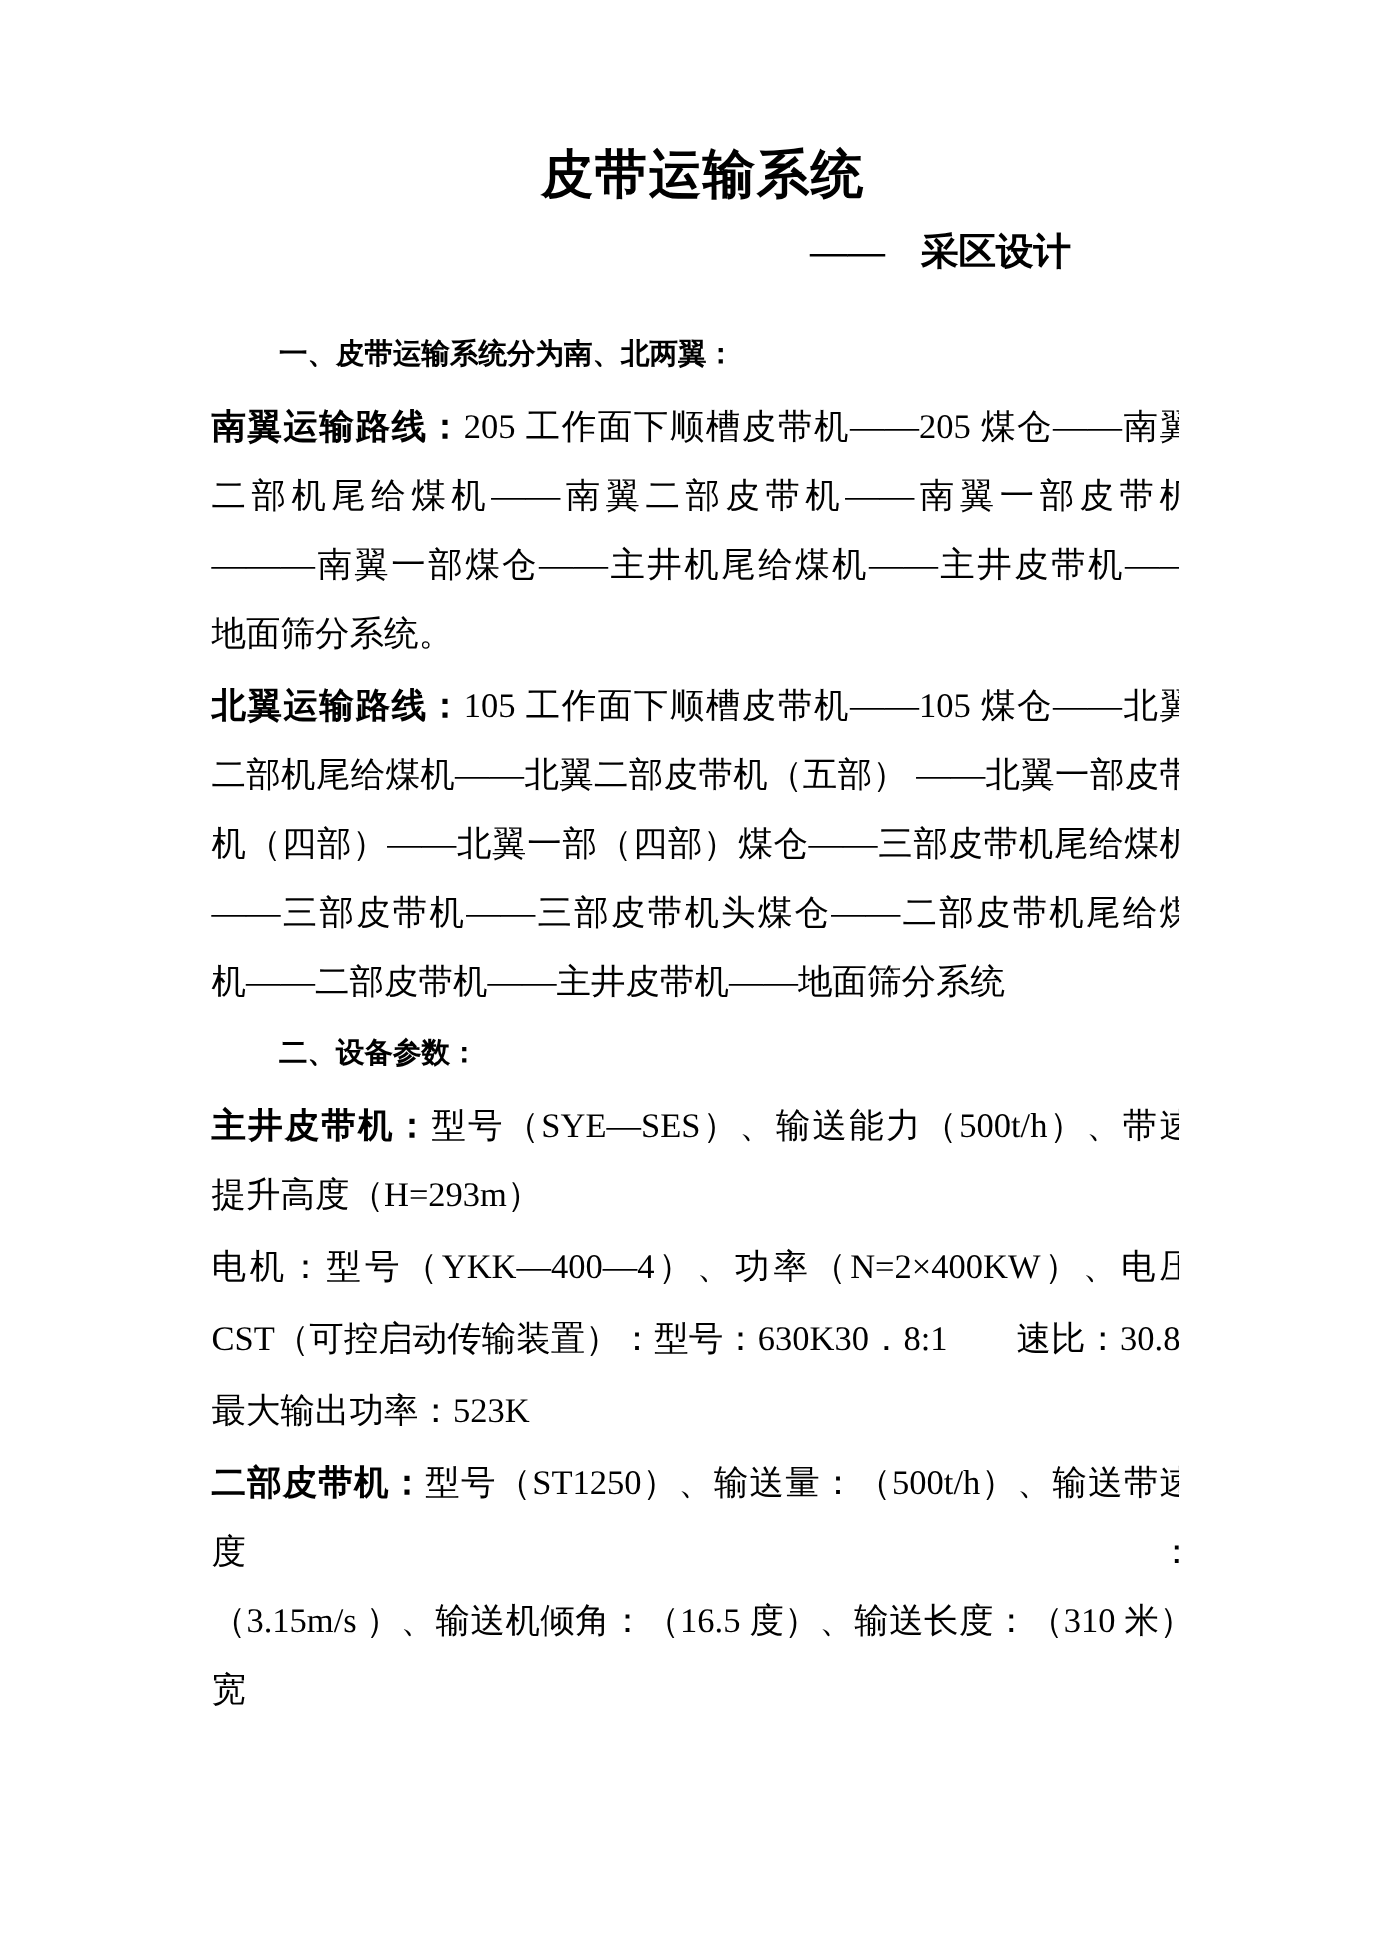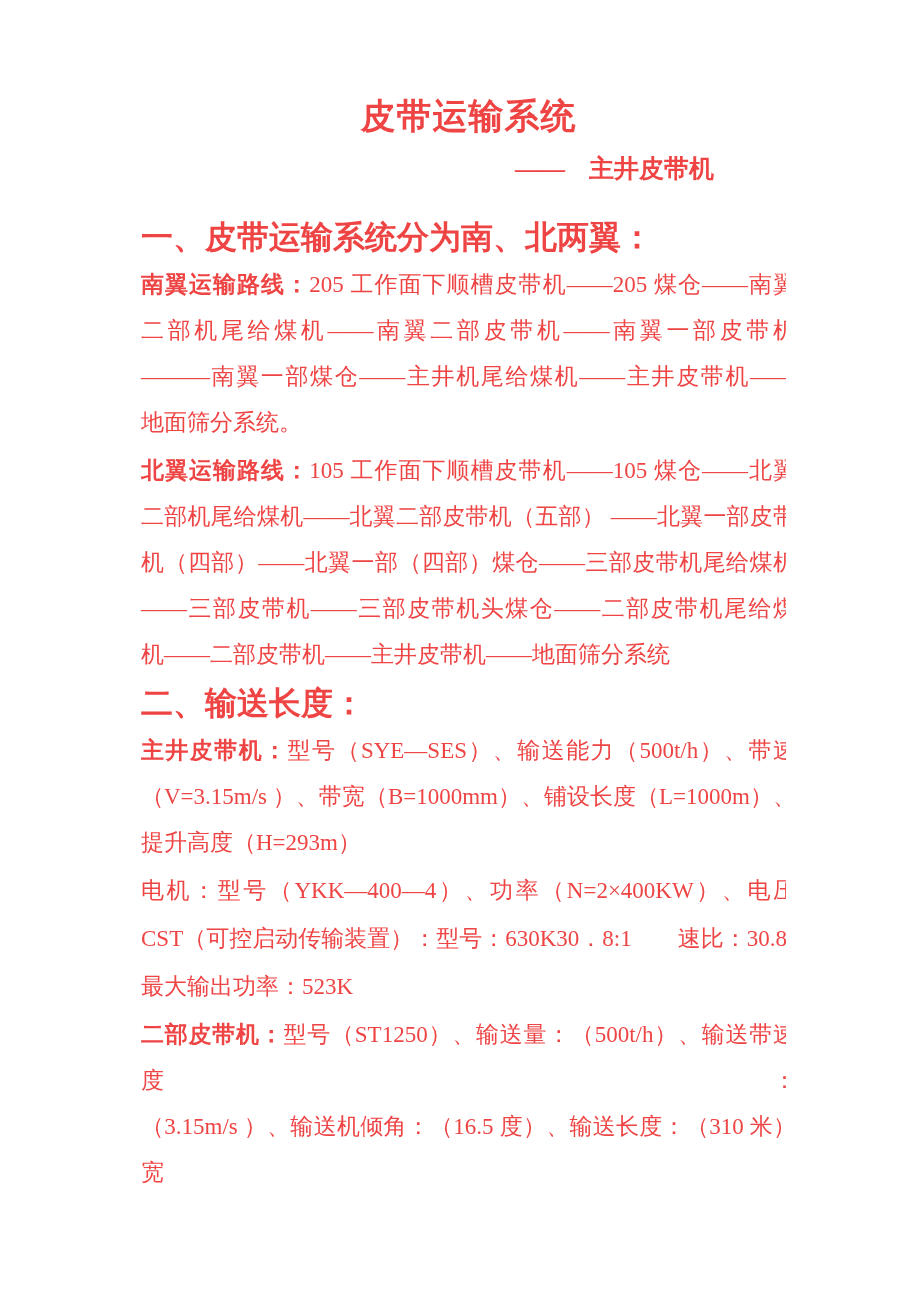--- a/index.html
+++ b/index.html
@@ -5,21 +5,21 @@
   html, body {
     margin: 0;
     padding: 0;
     background: #ffffff;
   }
   .page {
     position: relative;
     width: 786px;
     height: 1302px;
     background: #ffffff;
-    color: #ef4444;
+    color: #000000;
     font-family: "Liberation Serif", "DejaVu Serif", serif;
     overflow: hidden;
   }
   .content {
     margin-left: 141px;
     width: 655px;
   }
   .title {
     margin: 96px 0 0 0;
     font-size: 35px;
@@ -31,23 +31,24 @@
   .subtitle {
     margin-top: 16px;
     font-size: 25px;
     line-height: 30px;
     font-weight: bold;
     text-align: right;
     padding-right: 82px;
   }
   .sub-dash { margin-right: 24px; letter-spacing: 0; }
   .heading {
-    font-size: 32px;
+    font-size: 19px;
     line-height: 46px;
     font-weight: bold;
+    margin-left: 45px;
   }
   .h-first { margin-top: 30px; }
   .h-next  { margin-top: 2px; }
   .para { margin: 2px 0; }
   .line {
     font-size: 23px;
     line-height: 46px;
     text-align: justify;
     text-justify: inter-character;
   }
@@ -63,45 +64,44 @@
 </style>
 </head>
 <body>
 
 <div class="page">
   <div class="content">
 
     <h1 class="title">皮带运输系统</h1>
 
     <div class="subtitle">
-      <span class="sub-dash">——</span><span>主井皮带机</span>
+      <span class="sub-dash">——</span><span>采区设计</span>
     </div>
 
     <div class="heading h-first">一、皮带运输系统分为南、北两翼：</div>
 
     <div class="para">
       <div class="line j"><b>南翼运输路线：</b><span>205 工作面下顺槽皮带机——205 煤仓——南翼</span></div>
       <div class="line j"><span>二部机尾给煤机——南翼二部皮带机——南翼一部皮带机</span></div>
       <div class="line j"><span>———南翼一部煤仓——主井机尾给煤机——主井皮带机——</span></div>
       <div class="line nw"><span>地面筛分系统。</span></div>
     </div>
 
     <div class="para">
       <div class="line j"><b>北翼运输路线：</b><span>105 工作面下顺槽皮带机——105 煤仓——北翼</span></div>
       <div class="line j"><span>二部机尾给煤机——北翼二部皮带机（五部） ——北翼一部皮带</span></div>
       <div class="line j"><span>机（四部）——北翼一部（四部）煤仓——三部皮带机尾给煤机</span></div>
       <div class="line j"><span>——三部皮带机——三部皮带机头煤仓——二部皮带机尾给煤</span></div>
       <div class="line nw"><span>机——二部皮带机——主井皮带机——地面筛分系统</span></div>
     </div>
 
-    <div class="heading h-next">二、输送长度：</div>
+    <div class="heading h-next">二、设备参数：</div>
 
     <div class="para">
       <div class="line j"><b>主井皮带机：</b><span>型号（SYE—SES）、输送能力（500t/h）、带速</span></div>
-      <div class="line j"><span>（V=3.15m/s ）、带宽（B=1000mm）、铺设长度（L=1000m）、</span></div>
       <div class="line nw"><span>提升高度（H=293m）</span></div>
     </div>
 
     <div class="para">
       <div class="line j"><span>电机：型号（YKK—400—4）、功率（N=2×400KW）、电压</span></div>
     </div>
 
     <div class="para">
       <div class="line nw"><span>CST（可控启动传输装置）：型号：630K30．8:1　　速比：30.8</span></div>
     </div>

